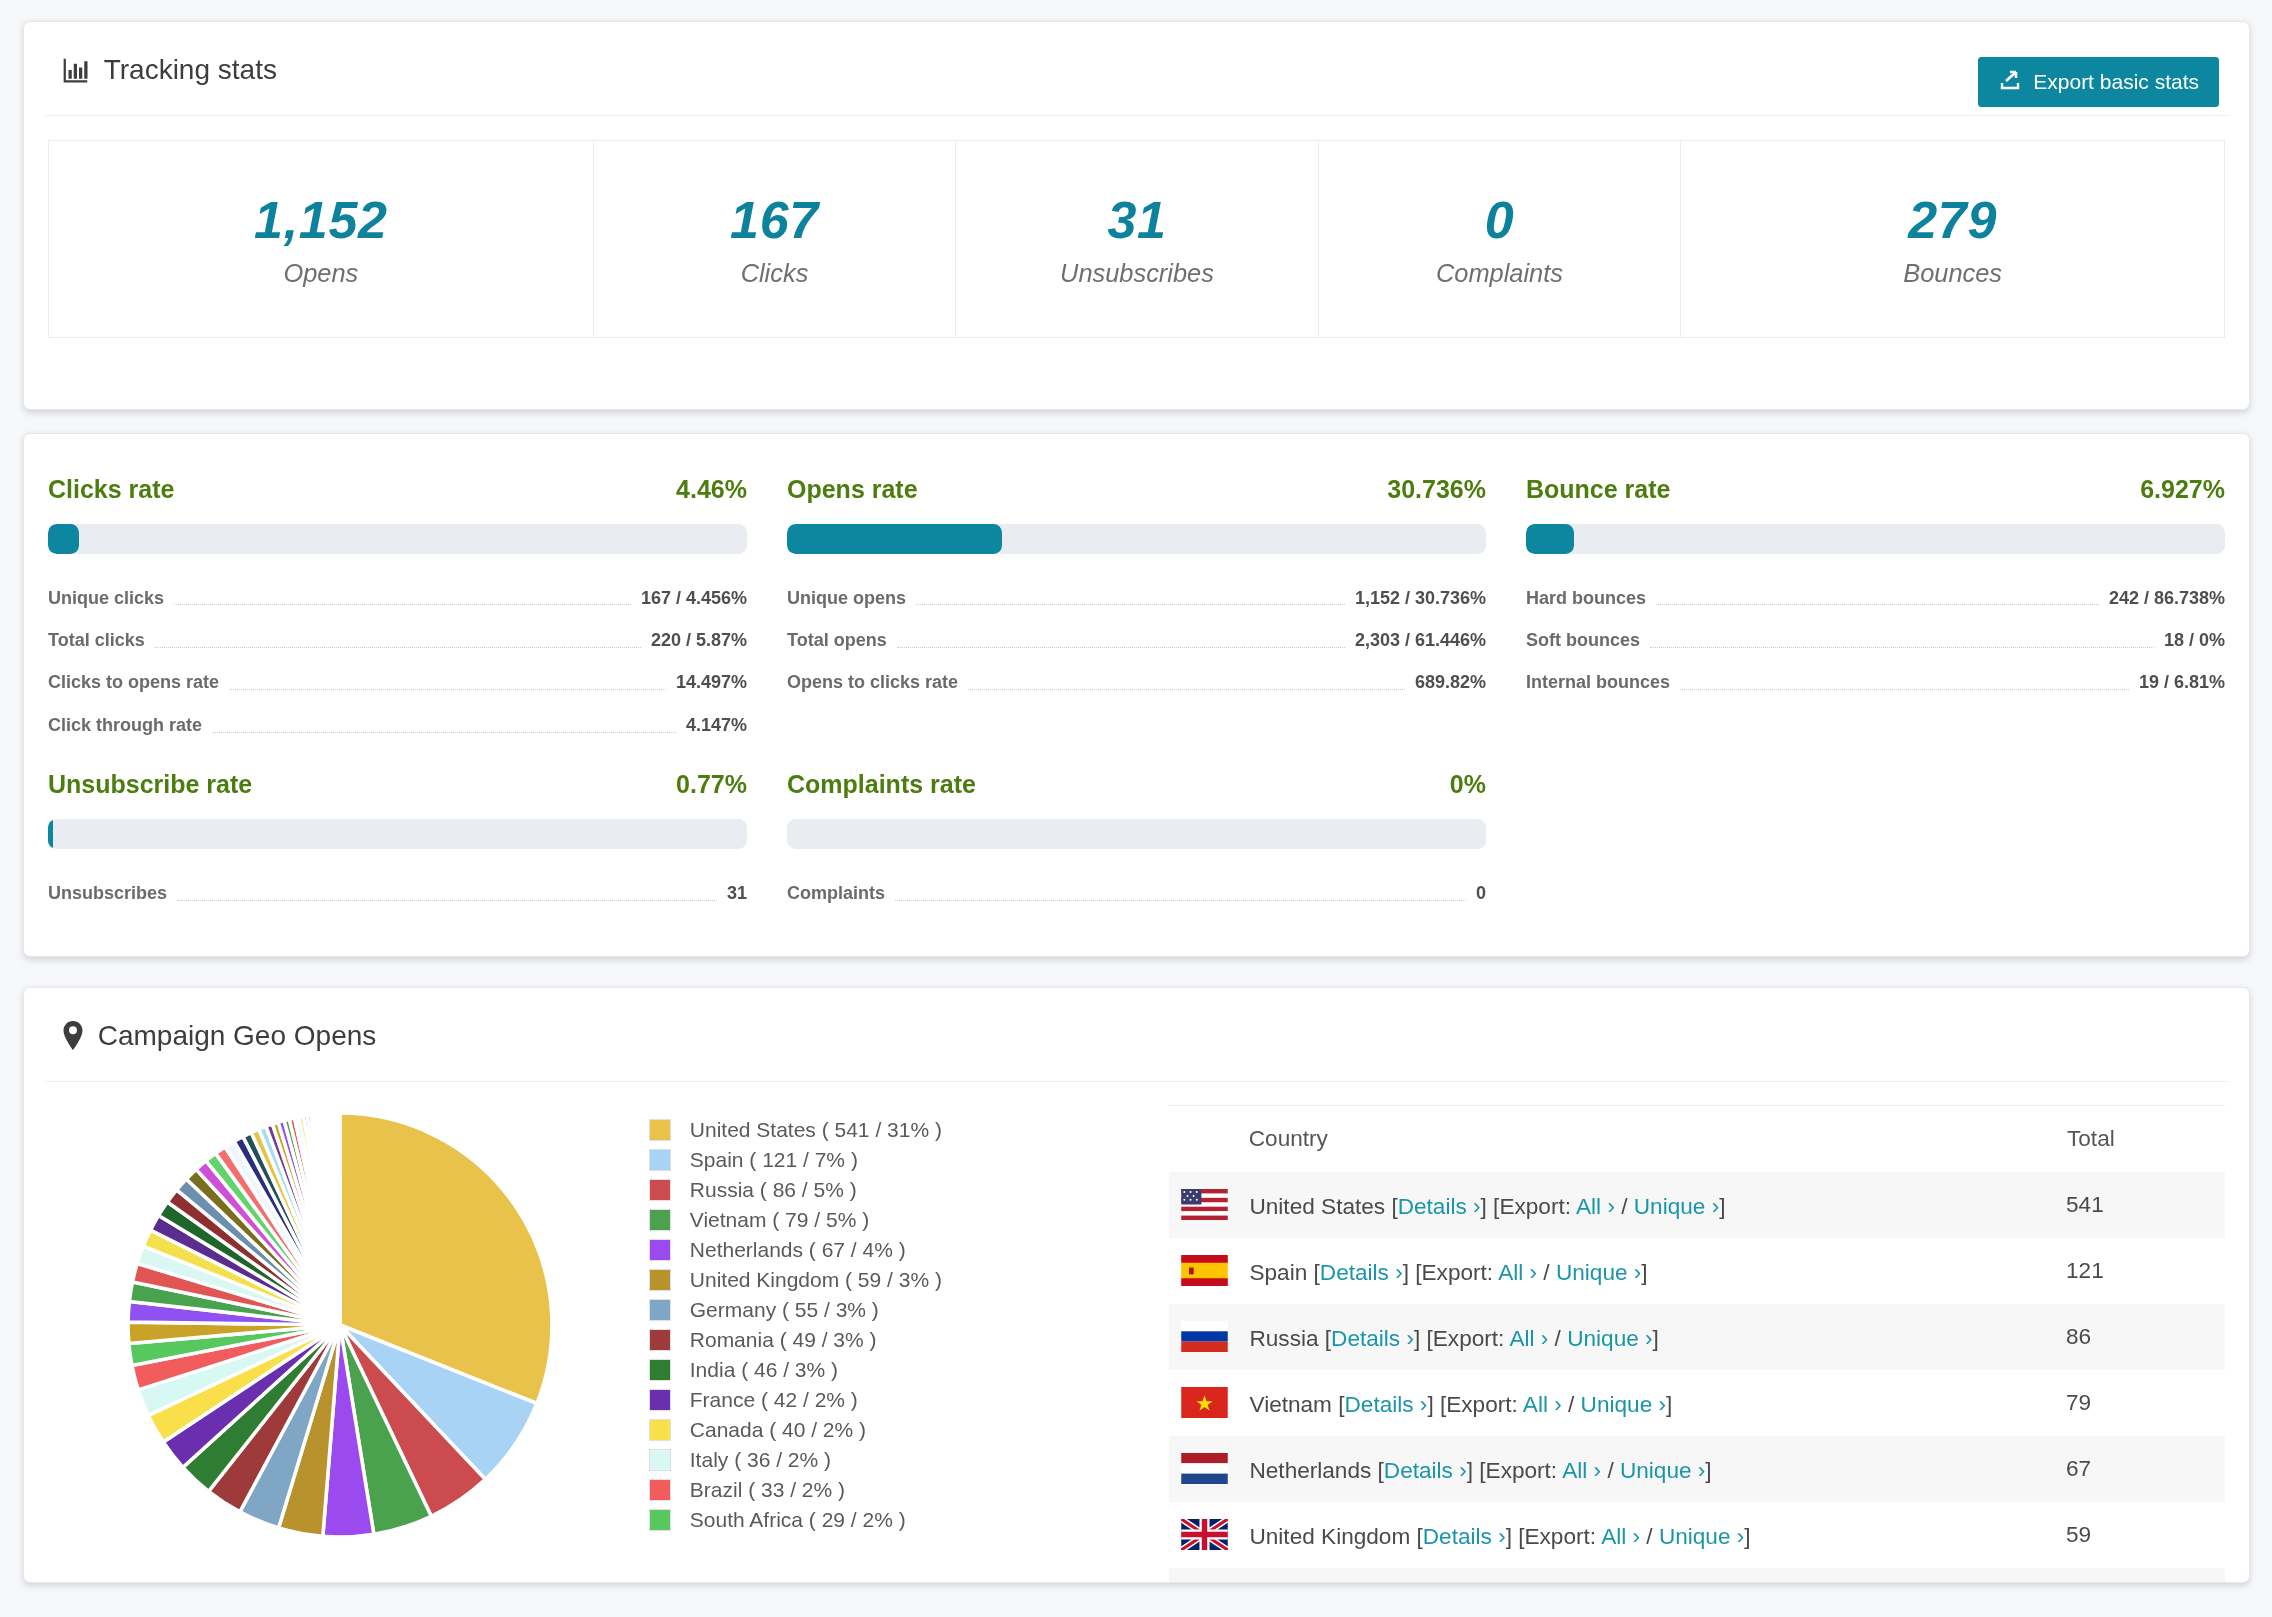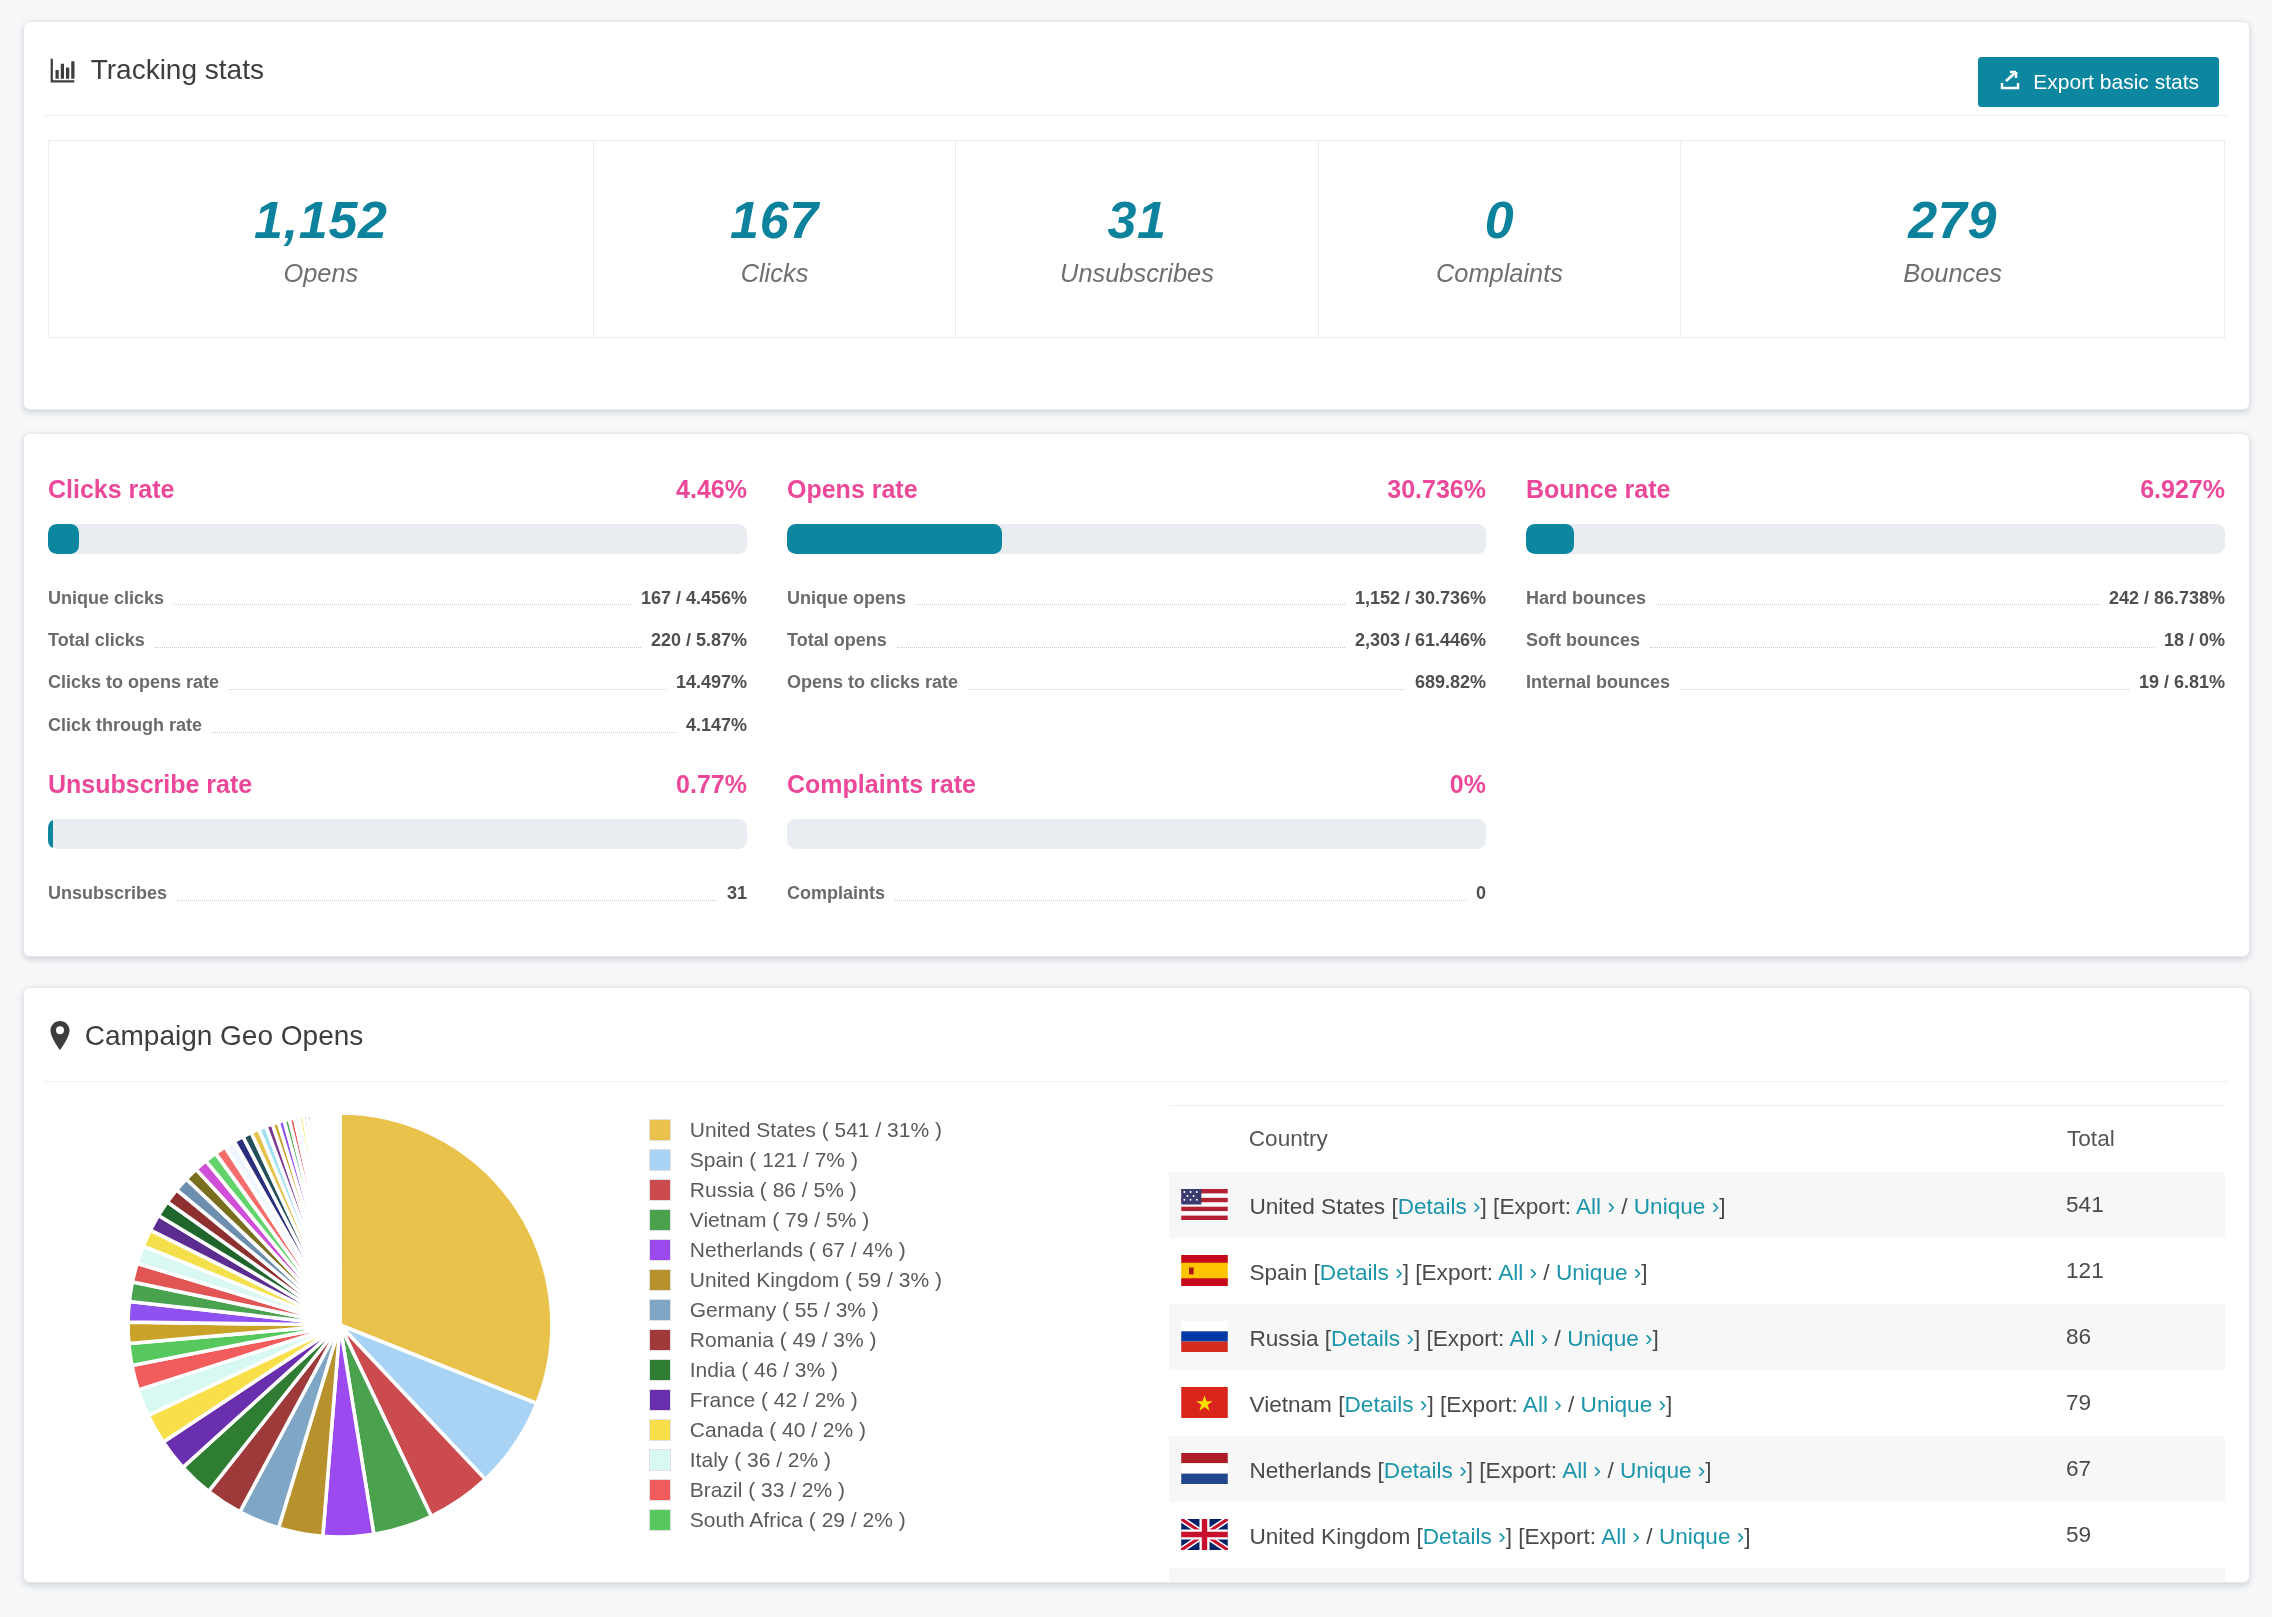--- a/index.html
+++ b/index.html
@@ -1,38 +1,38 @@
 <!DOCTYPE html>
 <html style="font-size:11.3px"><head>
 <meta charset="utf-8">
 <style>
   html,body{margin:0;padding:0;width:2273px;height:1618px;overflow:hidden;
     background:#f7f8f9;font-family:"Liberation Sans","DejaVu Sans",sans-serif;color:#4a4a4a;}
   .card{background:#fff;border:0.7px solid #e6e8ec;border-radius:7px;
     box-shadow:0 2.1px 6.4px rgba(116,125,140,.28);margin:0 23px;position:relative;}
   
   .card-tracking{margin-top:21px;padding-bottom:71px;}
-  .card-head{display:flex;align-items:center;gap:12.7px;padding:31px 24px 0 24px;
+  .card-head{display:flex;align-items:center;gap:12.7px;padding:31px 24px 0 37px;
     font-size:28px;line-height:34px;color:#3d3d3d;font-weight:400;}
   .card-head .hicon{display:inline-flex;align-items:center;}
   .divider{border-bottom:1.4px solid #efefef;margin:28px 21px 0 21px;}
   .export-btn{position:absolute;top:35px;right:30px;display:inline-flex;align-items:center;gap:11.3px;
     background:#0d86a0;color:#fff;border:none;border-radius:3.5px;font-size:21px;
     padding:10.6px 20px;cursor:pointer;font-family:inherit;text-align:center;}
   .stats-row{display:grid;grid-template-columns:1.5fr 1fr 1fr 1fr 1.5fr;
     margin:24px 24px 0 24px;border:0.7px solid #ececef;height:196px;}
   .stat-cell{display:flex;flex-direction:column;align-items:center;justify-content:center;font-style:italic;}
   .stat-cell + .stat-cell{border-left:0.7px solid #ececef;}
   .stat-value{font-size:52px;font-weight:700;color:#0d829c;letter-spacing:0.7px;}
   .stat-label{font-size:25.4px;color:#6f6f6f;margin-top:8.5px;}
   
   .card-rates{margin-top:22.6px;padding:40px 24px 49px 24px;}
   .rates-grid{display:grid;grid-template-columns:1fr 1fr 1fr;column-gap:40px;row-gap:31px;}
   .rate-head{display:flex;justify-content:space-between;align-items:baseline;
-    font-size:25px;font-weight:700;color:#ec4899;line-height:30px;}
+    font-size:25px;font-weight:700;color:#4d7c0f;line-height:30px;}
   .bar-track{margin-top:20px;height:30px;border-radius:8.5px;background:#e9ecf0;position:relative;overflow:hidden;}
   .bar-fill{position:absolute;left:0;top:0;bottom:0;background:#0d86a0;border-radius:8.5px;}
   .rate-rows{margin-top:32px;}
   .rate-row{display:flex;margin-top:17px;font-size:18px;line-height:25.4px;color:#6b6b6b;font-weight:bold;}
   .rate-row:first-child{margin-top:0;}
   .rate-row .leader{flex:1;border-bottom:1.4px dotted #c9ccd1;margin:0 10px 5.6px 10px;}
   .rate-row .val{color:#4f4f4f;white-space:nowrap;}
   
   .card-geo{margin-top:30px;height:594px;overflow:hidden;}
   .geo-body{display:flex;margin:23px 24px 0 24px;align-items:flex-start;}

